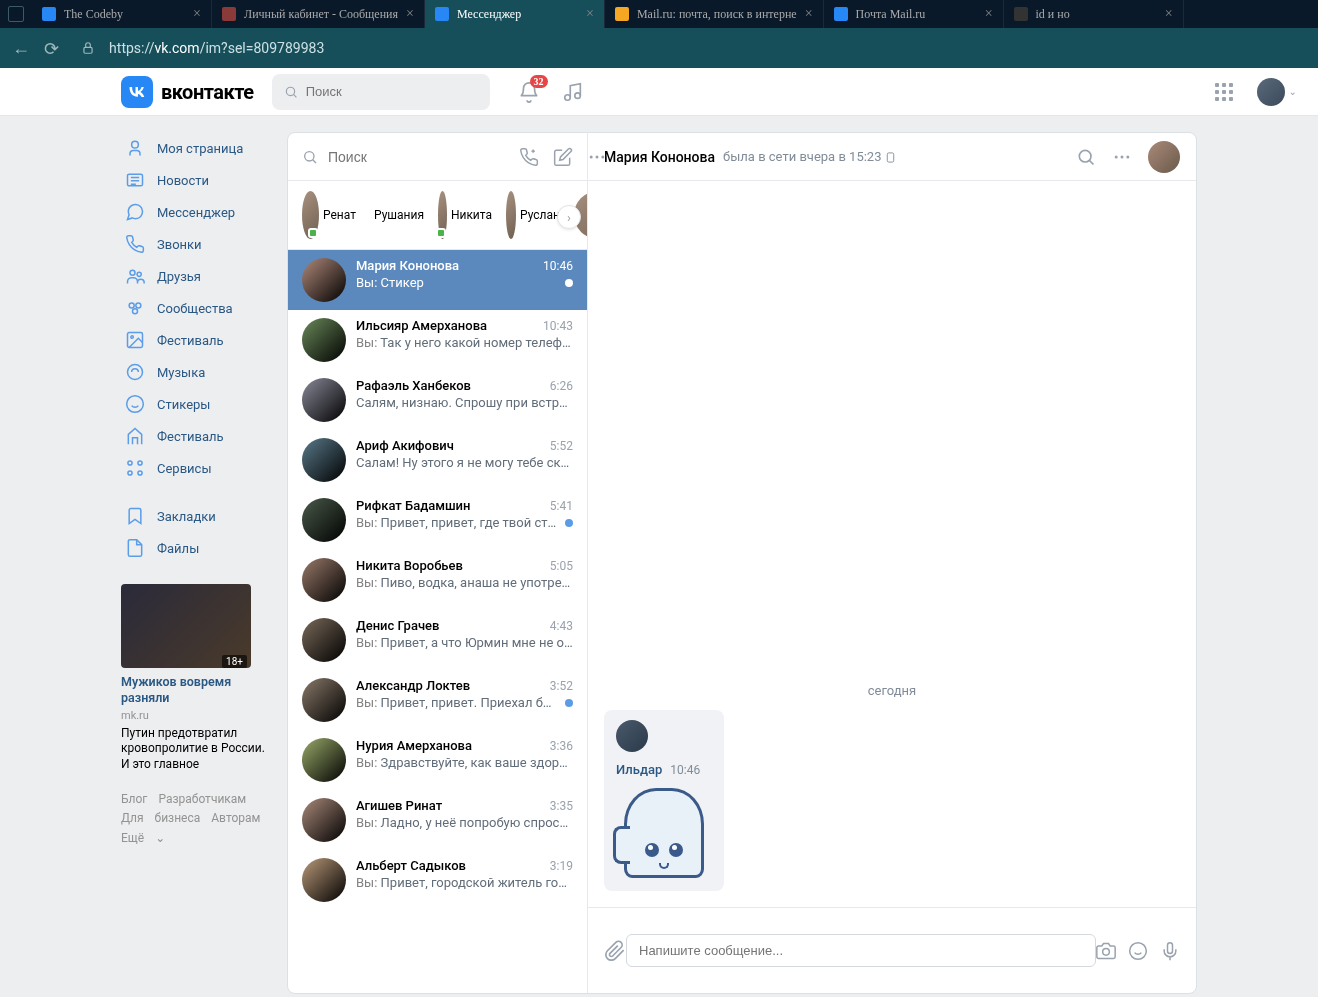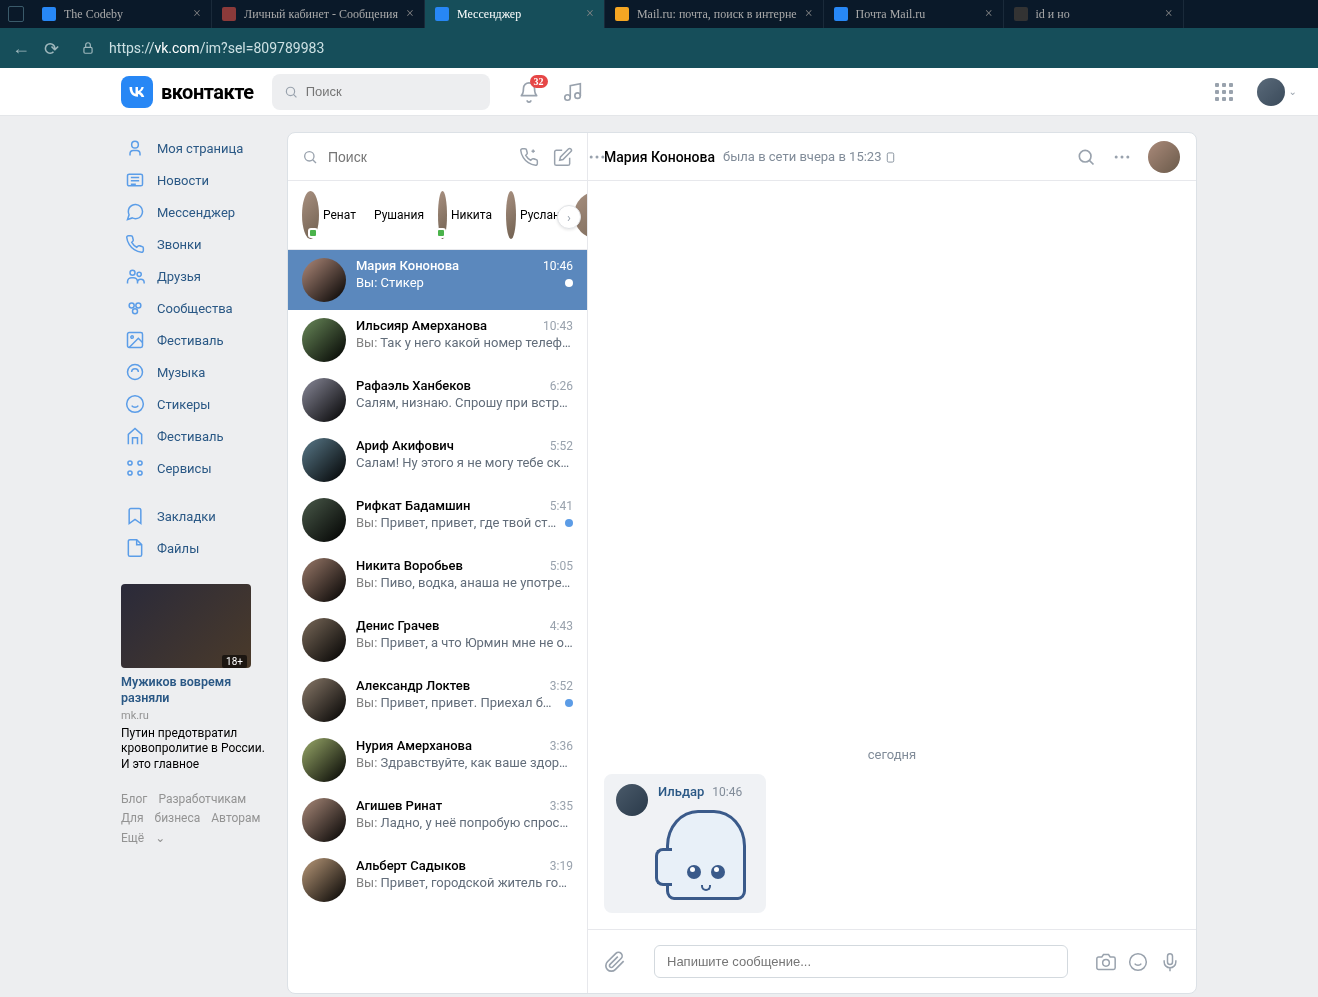--- a/index.html
+++ b/index.html
@@ -86,35 +86,35 @@
 
 .chat { flex: 1; display: flex; flex-direction: column; }
 .chat-header { height: 48px; border-bottom: 1px solid #e7e8ec; display: flex; align-items: center; padding: 0 16px; gap: 8px; }
 .chat-title { font-weight: 500; font-size: 14px; color: #000; }
 .chat-status { color: #818c99; font-size: 13px; }
 .chat-header-right { margin-left: auto; display: flex; align-items: center; gap: 16px; color: #99a2ad; }
 .chat-av { width: 32px; height: 32px; border-radius: 50%; background: linear-gradient(135deg, #aa8a7a, #6a5a4a); }
 
 .chat-body { flex: 1; display: flex; flex-direction: column; justify-content: flex-end; padding: 16px; overflow-y: auto; }
 .date-sep { text-align: center; color: #818c99; font-size: 13px; margin-bottom: 12px; }
-.msg { background: #f0f2f5; border-radius: 8px; padding: 10px 12px; display: flex; gap: 10px; max-width: 480px; align-self: flex-start; }
+.msg { background: #f0f2f5; border-radius: 8px; padding: 10px 12px; display: flex; gap: 10px; max-width: 480px; align-self: flex-start; flex-direction: column; }
 .msg-av { width: 32px; height: 32px; border-radius: 50%; background: linear-gradient(135deg, #4a5a6a, #2a3a4a); flex-shrink: 0; }
 .msg-body { }
 .msg-head { display: flex; gap: 8px; align-items: baseline; }
 .msg-sender { color: #2a5885; font-weight: 500; font-size: 13px; }
 .msg-time { color: #818c99; font-size: 12px; }
 .sticker { width: 96px; height: 96px; margin-top: 8px; display: flex; align-items: center; justify-content: center; }
 .hand-sticker { width: 80px; height: 90px; background: #e8f0f8; border-radius: 40% 40% 10% 10%; border: 3px solid #3a5a8a; position: relative; }
 .hand-sticker::before { content: ''; position: absolute; left: -14px; top: 35px; width: 14px; height: 32px; background: #e8f0f8; border: 3px solid #3a5a8a; border-right: none; border-radius: 8px 0 0 8px; }
 .hand-eyes { position: absolute; top: 52px; left: 50%; transform: translateX(-50%); display: flex; gap: 10px; }
 .hand-eye { width: 14px; height: 14px; background: #3a5a8a; border-radius: 50%; position: relative; }
 .hand-eye::after { content: ''; position: absolute; top: 2px; left: 3px; width: 5px; height: 5px; background: #fff; border-radius: 50%; }
 .hand-mouth { position: absolute; top: 72px; left: 50%; transform: translateX(-50%); width: 10px; height: 6px; border: 2px solid #3a5a8a; border-top: none; border-radius: 0 0 10px 10px; }
 
-.chat-input { border-top: 1px solid #e7e8ec; padding: 15px 16px; display: flex; align-items: center; gap: 28px; }
+.chat-input { border-top: 1px solid #e7e8ec; padding: 26px 16px; display: flex; align-items: center; gap: 0; }
 .chat-input-field { flex: 1; border: 1px solid #d3d9de; border-radius: 6px; padding: 8px 12px; font-size: 13px; color: #818c99; outline: none; }
 .chat-input-icons { display: flex; gap: 12px; color: #99a2ad; }
 
 svg { display: block; }
 </style>
 </head>
 <body>
 
 <div class="browser-chrome">
   <div class="chrome-left">

